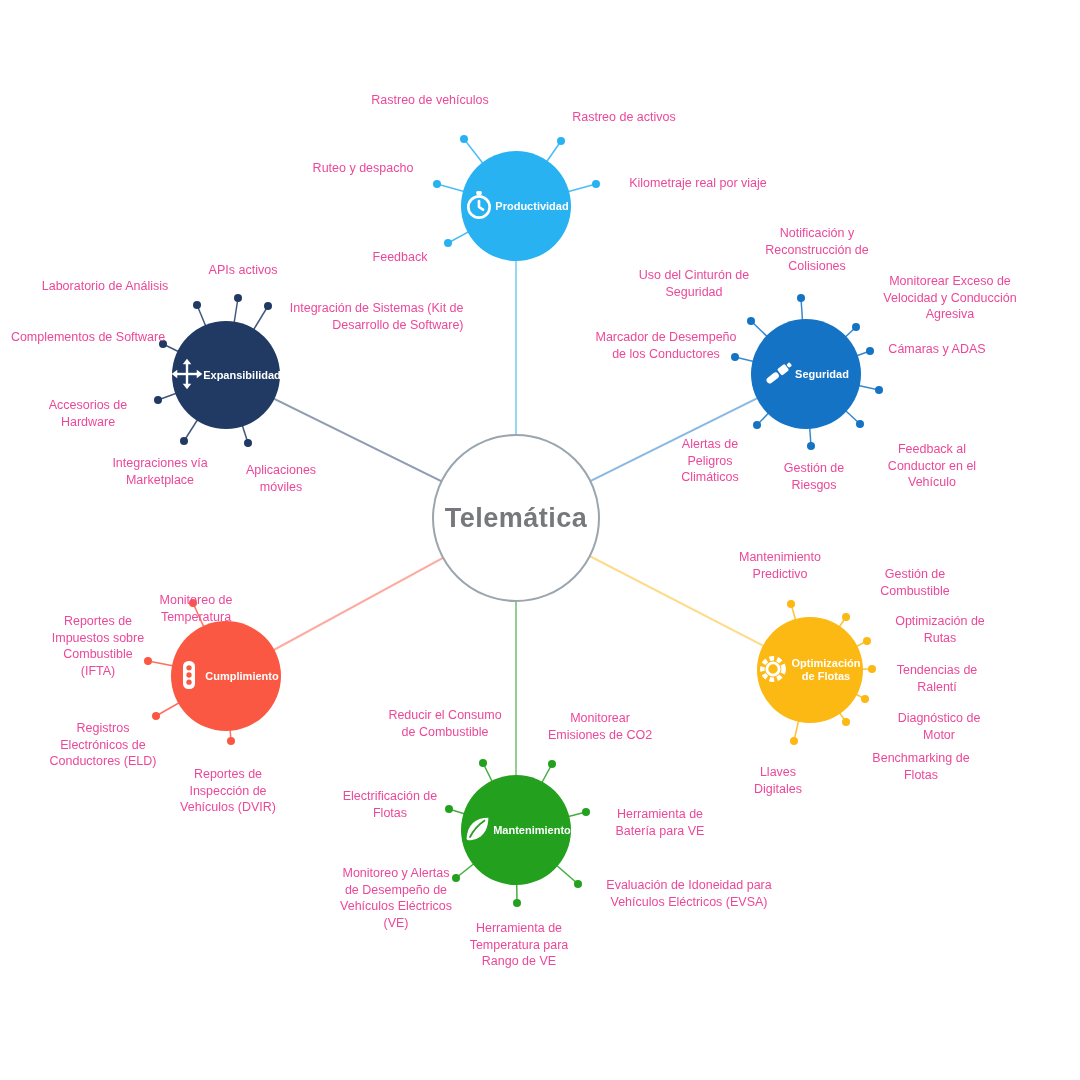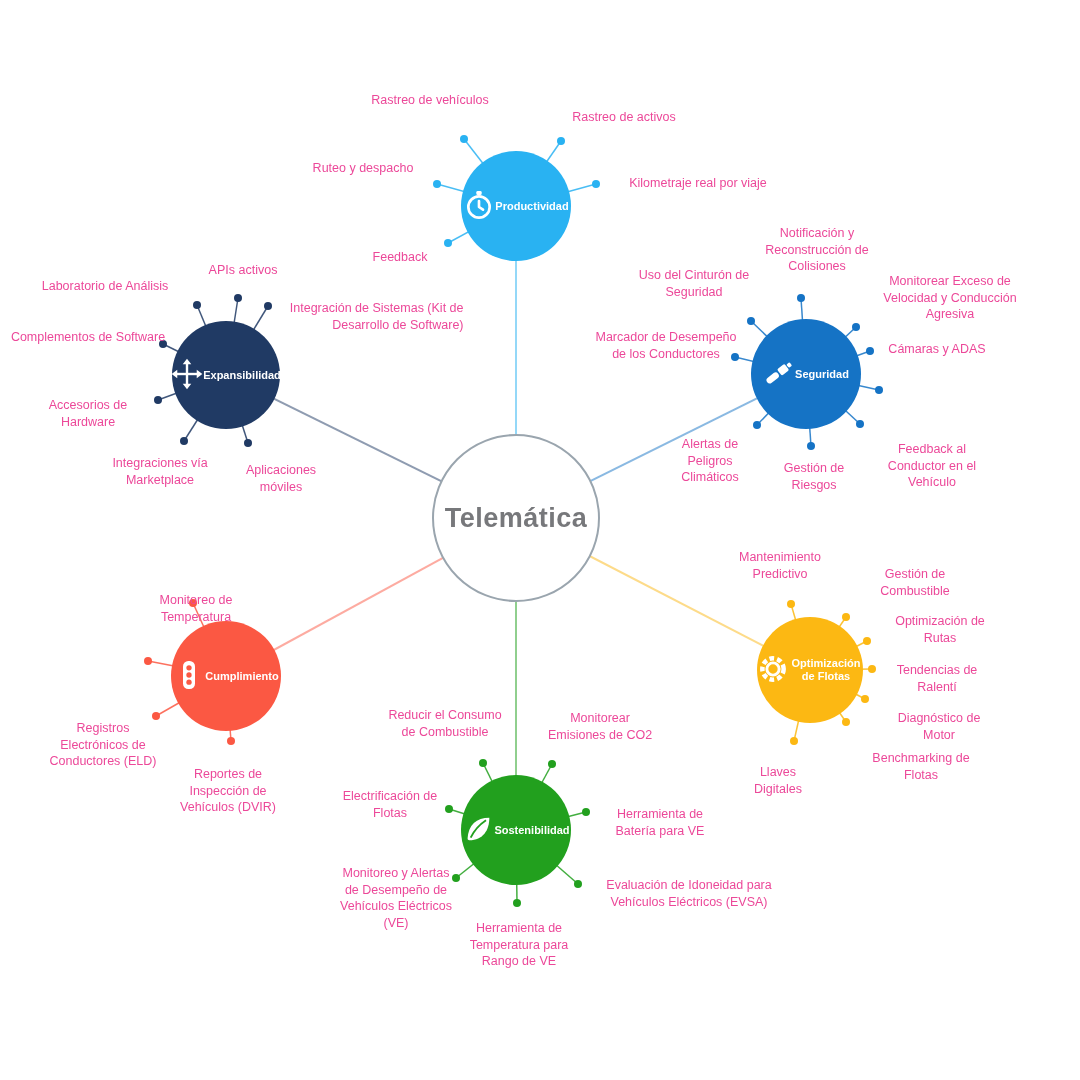--- a/index.html
+++ b/index.html
@@ -161,20 +161,21 @@
       <div class="spoke-label" style="left: 376px; top: 316px; width: 175px; text-align: right;">Integración de Sistemas (Kit de Desarrollo de Software)</div>
       <div class="hub-node" style="left: 226px; top: 375px; width: 108px; height: 108px; background: rgb(32, 58, 100);">
         <span class="hub-icon"><svg viewBox="0 0 24 24" width="32" height="32" fill="#fff">
             <path d="M12 0.5l3.2 4.2H8.8zM12 23.5l-3.2-4.2h6.4zM0.5 12l4.2-3.2v6.4zM23.5 12l-4.2 3.2V8.8z"></path>
             <rect x="11.1" y="3.5" width="1.8" height="17"></rect>
             <rect x="3.5" y="11.1" width="17" height="1.8"></rect>
           </svg></span>
         <span class="hub-label">Expansibilidad</span>
       </div>
       <div class="spoke-label" style="left: 196px; top: 568px; width: 125px; margin-top: 40px;">Monitoreo de Temperatura</div>
+      <div class="spoke-label" style="left: 98px; top: 646px; width: 95px;">Reportes de Impuestos sobre Combustible (IFTA)</div>
       <div class="spoke-label" style="left: 103px; top: 745px; width: 118px;">Registros Electrónicos de Conductores (ELD)</div>
       <div class="spoke-label" style="left: 228px; top: 791px; width: 110px;">Reportes de Inspección de Vehículos (DVIR)</div>
       <div class="hub-node" style="left: 226px; top: 676px; width: 110px; height: 110px; background: rgb(251, 88, 67);">
         <span class="hub-icon"><svg viewBox="0 0 24 24" width="32" height="32">
             <rect x="7.5" y="1.5" width="9" height="21" rx="4" fill="#fff"></rect>
             <circle cx="12" cy="6.6" r="2" fill="#fb5843"></circle>
             <circle cx="12" cy="12" r="2" fill="#fb5843"></circle>
             <circle cx="12" cy="17.4" r="2" fill="#fb5843"></circle>
           </svg></span>
         <span class="hub-label">Cumplimiento</span>
@@ -198,16 +199,16 @@
       <div class="spoke-label" style="left: 660px; top: 822px; width: 115px;">Herramienta de Batería para VE</div>
       <div class="spoke-label" style="left: 689px; top: 893px; width: 200px;">Evaluación de Idoneidad para Vehículos Eléctricos (EVSA)</div>
       <div class="spoke-label" style="left: 519px; top: 945px; width: 135px;">Herramienta de Temperatura para Rango de VE</div>
       <div class="spoke-label" style="left: 396px; top: 898px; width: 115px;">Monitoreo y Alertas de Desempeño de Vehículos Eléctricos (VE)</div>
       <div class="spoke-label" style="left: 390px; top: 804px; width: 105px;">Electrificación de Flotas</div>
       <div class="hub-node" style="left: 516px; top: 830px; width: 110px; height: 110px; background: rgb(34, 160, 30);">
         <span class="hub-icon"><svg viewBox="0 0 24 24" width="32" height="32">
             <path d="M20.5 3.5C11 3.5 4.5 9 4.2 19.2c0 .7.5 1.3 1.3 1.3C15.7 20.2 20.5 13 20.5 3.5z" fill="#fff"></path>
             <path d="M6.5 18.5C9.5 12.5 13.5 8.5 18 5.5" stroke="#22a01e" stroke-width="1.4" fill="none"></path>
           </svg></span>
-        <span class="hub-label">Sostenibilidad</span>
+        <span class="hub-label">Mantenimiento</span>
       </div>
     </div>
 </div>
 
 </body></html>

